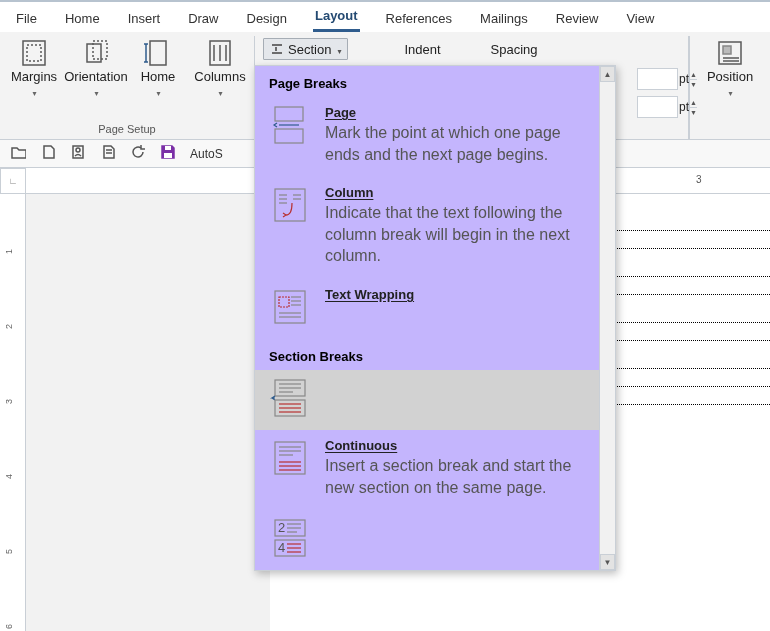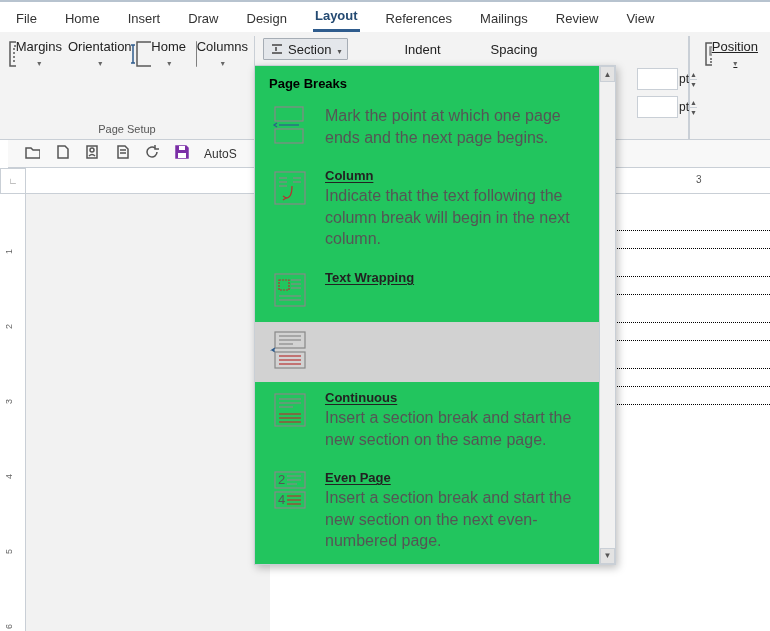--- a/index.html
+++ b/index.html
@@ -17,21 +17,21 @@
   
   
   .tabs{display:flex;gap:24px;align-items:flex-end;padding:6px 14px 0;height:30px;}
   .tab{padding:0 2px 6px;cursor:default;color:#333;}
   .tab.active{color:#244a72;font-weight:600;border-bottom:3px solid var(--accent);}
   
   
   .ribbon{display:flex;align-items:flex-start;height:108px;background:var(--light);border-bottom:1px solid var(--bd);position:relative;padding-top:4px;}
   .group{display:flex;flex-direction:column;align-items:center;border-right:1px solid var(--bd);height:100%;padding:0 6px;}
   .group .icons{display:flex;gap:6px;align-items:flex-start;padding-top:2px;}
-  .big-btn{display:flex;flex-direction:row;align-items:center;width:56px;cursor:default;}
+  .big-btn{display:flex;flex-direction:column;align-items:center;width:56px;cursor:default;}
   .big-btn svg{width:30px;height:30px;stroke:#595959;fill:none;stroke-width:1.5;}
   .big-btn .lbl{margin-top:2px;font-size:12px;text-align:center;line-height:1.15;}
   .big-btn .drop::after{content:"▾";font-size:8px;margin-left:1px;color:#666;}
   .group .cap{font-size:11px;color:#555;margin-top:auto;margin-bottom:4px;}
   
   
   .breaks-btn{display:flex;align-items:center;gap:4px;border:1px solid #a6adb5;background:#e4e7eb;padding:2px 6px;border-radius:1px;height:22px;margin-left:2px;margin-top:2px;}
   .breaks-btn svg{width:14px;height:14px;stroke:#444;fill:none;stroke-width:1.5;}
   .breaks-btn span{font-size:13px;}
   .breaks-btn .car::after{content:"▾";font-size:8px;color:#555;margin-left:2px;}
@@ -40,41 +40,41 @@
   
   
   .steppers{position:absolute;right:92px;top:36px;display:flex;flex-direction:column;gap:6px;}
   .stepper{display:flex;align-items:center;border:1px solid var(--bd);background:#fff;height:22px;width:24px;padding-left:39px;}
   .stepper span{flex:1;font-size:12px;padding-left:2px;}
   .stepper .spn{width:14px;border-left:1px solid var(--bd);display:flex;flex-direction:column;}
   .stepper .spn div{height:10px;display:flex;align-items:center;justify-content:center;font-size:7px;color:#555;}
   .stepper .spn div+div{border-top:1px solid var(--bd);}
   
   
-  .pos-group{margin-left:auto;text-decoration:underline;}
-  
-  
-  .qbar{display:flex;align-items:center;height:28px;background:var(--lighter);border-bottom:1px solid var(--bd);padding:0 16px;gap:14px;margin-left:8px;}
+  .pos-group{margin-left:auto;}
+  
+  
+  .qbar{display:flex;align-items:center;height:28px;background:var(--lighter);border-bottom:1px solid var(--bd);padding:0 10px;gap:14px;}
   .qbar svg{width:16px;height:16px;stroke:#555;fill:none;stroke-width:1.5;}
   .qbar .save svg{stroke:var(--purple);fill:var(--purple);}
   .qbar .autos{font-size:12px;color:#333;}
   
   
   .docarea{position:relative;height:465px;background:#f2f2f2;}
   .ruler-corner{position:absolute;left:0;top:0;width:26px;height:26px;background:#fff;border:1px solid var(--bd);display:flex;align-items:center;justify-content:center;font-size:9px;color:#888;}
   .vruler{position:absolute;left:0;top:26px;bottom:0;width:26px;background:#fff;border-right:1px solid var(--bd);}
   .vruler .mark{position:absolute;left:4px;font-size:9px;color:#666;transform:rotate(-90deg);transform-origin:left top;}
   .hruler{position:absolute;left:26px;top:0;right:0;height:26px;background:#fff;border-bottom:1px solid var(--bd);}
   .hruler .mk{position:absolute;top:6px;font-size:10px;color:#555;}
   .page-bg{position:absolute;left:270px;top:26px;right:0;bottom:0;background:#fff;}
   
   .dots{border-top:1.5px dotted #000;position:absolute;left:352px;right:0;height:0;}
   
   
-  .popup{position:absolute;left:254px;top:65px;width:362px;background:#22c55e;border:1px solid var(--bd);box-shadow:2px 3px 8px rgba(0,0,0,.25);z-index:100;}
+  .popup{position:absolute;left:254px;top:65px;width:362px;background:#c4b5fd;border:1px solid var(--bd);box-shadow:2px 3px 8px rgba(0,0,0,.25);z-index:100;}
   .popup .scroll{position:absolute;right:0;top:0;bottom:0;width:16px;background:#f1f1f1;border-left:1px solid var(--bd);display:flex;flex-direction:column;}
   .popup .scroll .ar{height:16px;display:flex;align-items:center;justify-content:center;font-size:8px;color:#555;background:#e3e3e3;border:1px solid var(--bd);}
   .popup .scroll .track{flex:1;}
   
   .sec-hdr{font-weight:600;padding:10px 14px 6px;color:#000;}
   .opt{display:flex;gap:14px;padding:8px 14px 12px;cursor:default;}
   .opt.hover{background:#d2d2d2;}
   .opt .ico{width:42px;min-width:42px;height:40px;}
   .opt .ico svg{width:42px;height:40px;fill:none;stroke-width:1.2;}
   .opt .txts{display:flex;flex-direction:column;gap:2px;padding-right:18px;}
@@ -245,20 +245,21 @@
   <div class="opt">
     <div class="ico">
       <svg>
           <rect x="6" y="2" width="28" height="14" stroke="#888"></rect>
           <rect x="6" y="24" width="28" height="14" stroke="#888"></rect>
           <path d="M10 20 h20" stroke="#2f5c8d"></path>
           <path d="M8 18 l-3 2 l3 2" stroke="#2f5c8d"></path>
         </svg>
     </div>
     <div class="txts">
+      <span class="ttl">Page</span>
       <span class="desc">Mark the point at which one page ends and the next page begins.</span>
     </div>
   </div>
 
   <div class="opt">
     <div class="ico">
       <svg>
           <rect x="6" y="4" width="30" height="32" stroke="#888"></rect>
           <line x1="10" y1="10" x2="18" y2="10" stroke="#888"></line>
           <line x1="10" y1="14" x2="18" y2="14" stroke="#888"></line>
@@ -285,20 +286,21 @@
           <line x1="22" y1="18" x2="32" y2="18" stroke="#888"></line>
           <line x1="10" y1="26" x2="32" y2="26" stroke="#888"></line>
           <line x1="10" y1="30" x2="32" y2="30" stroke="#888"></line>
         </svg>
     </div>
     <div class="txts">
       <span class="ttl">Text Wrapping</span>
     </div>
   </div>
 
+  <div class="sec-hdr">Section Breaks</div>
 
   <div class="opt hover">
     <div class="ico">
       <svg>
           <rect x="6" y="2" width="30" height="16" stroke="#888"></rect>
           <line x1="10" y1="6" x2="32" y2="6" stroke="#888"></line>
           <line x1="10" y1="10" x2="32" y2="10" stroke="#888"></line>
           <line x1="10" y1="14" x2="24" y2="14" stroke="#888"></line>
           <path d="M6 20 l-3 0 l3 -2 m-3 2 l3 2" stroke="#2f5c8d"></path>
           <rect x="6" y="22" width="30" height="16" stroke="#888"></rect>
@@ -335,24 +337,20 @@
           <line x1="18" y1="6" x2="32" y2="6" stroke="#888"></line>
           <line x1="18" y1="10" x2="32" y2="10" stroke="#888"></line>
           <line x1="18" y1="14" x2="28" y2="14" stroke="#888"></line>
           <rect x="6" y="22" width="30" height="16" stroke="#888"></rect>
           <text x="9" y="34" font-size="9" fill="#555" stroke="none">4</text>
           <line x1="18" y1="26" x2="32" y2="26" stroke="#b83131"></line>
           <line x1="18" y1="30" x2="32" y2="30" stroke="#b83131"></line>
           <line x1="18" y1="34" x2="32" y2="34" stroke="#b83131"></line>
         </svg>
     </div>
-    <div class="txts">
-      <span class="ttl">Even Page</span>
-      <span class="desc">Insert a section break and start the new section on the next even-numbered page.</span>
-    </div>
   </div>
 
   <div class="scroll">
     <div class="ar">▲</div>
     <div class="track"></div>
     <div class="ar">▼</div>
   </div>
 </div>
 
 </body></html>

